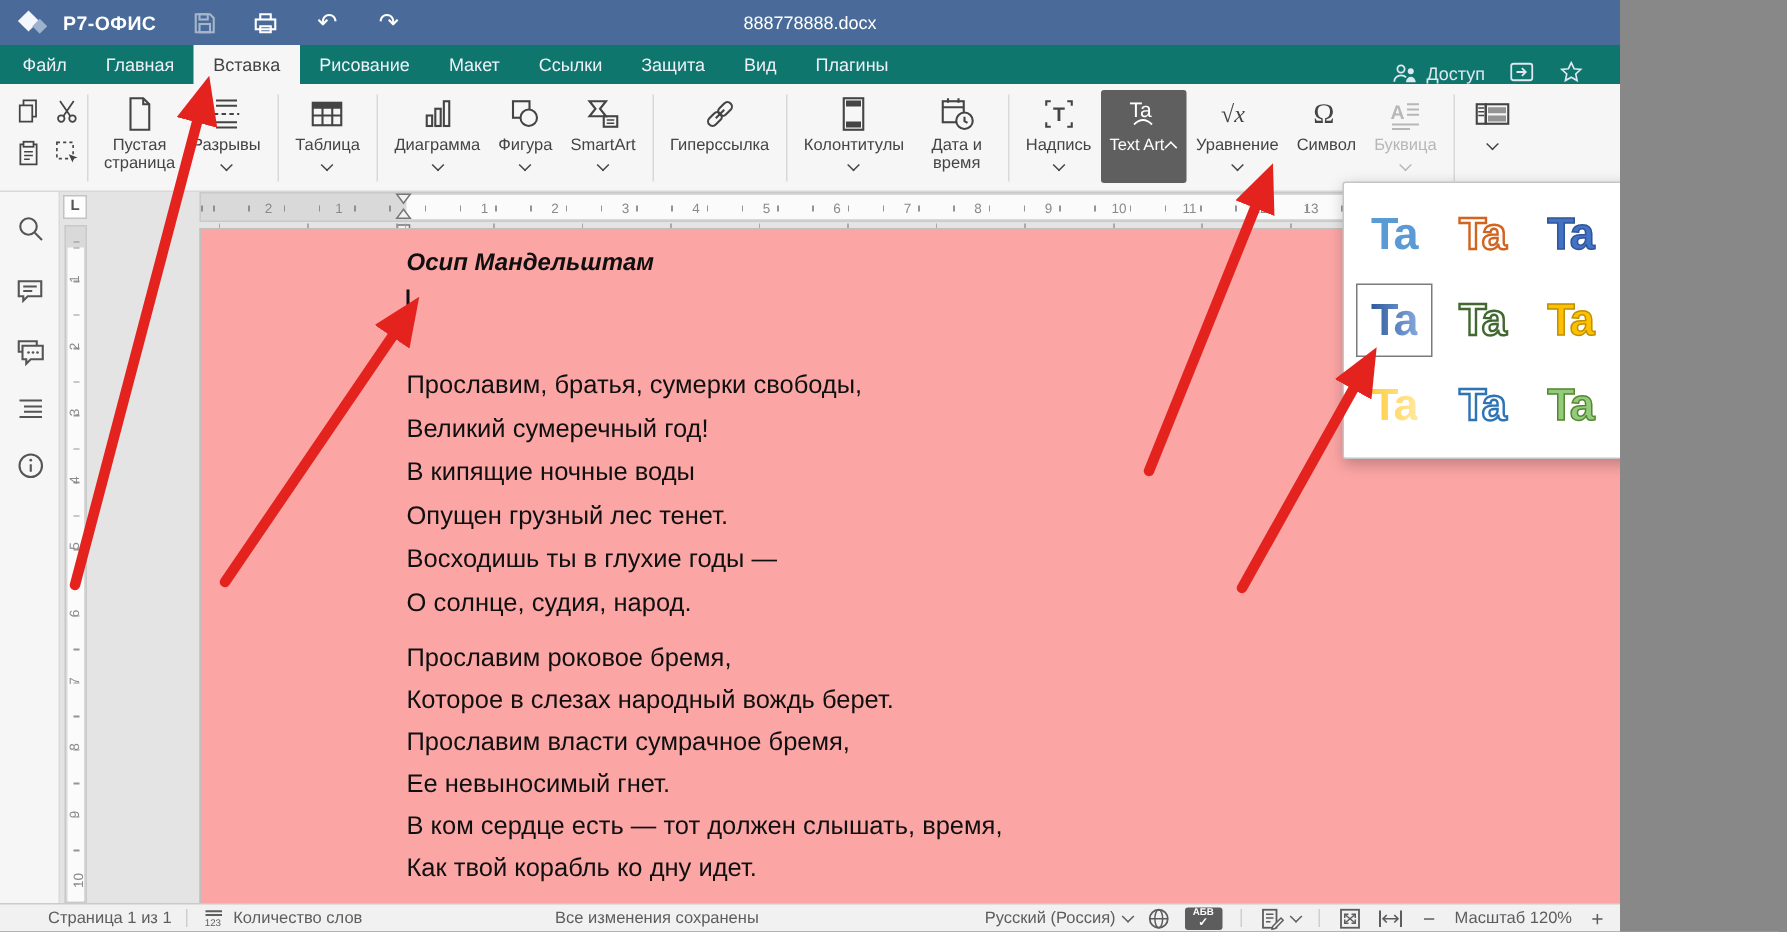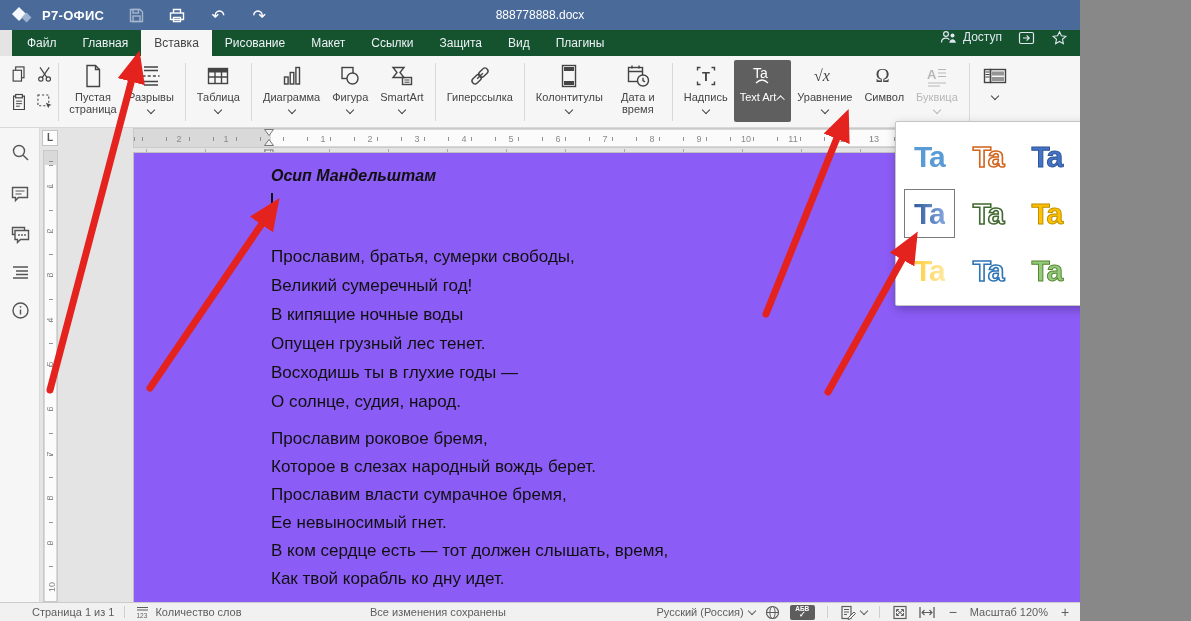--- a/index.html
+++ b/index.html
@@ -10,25 +10,25 @@
   .logo{display:flex;align-items:center;margin-left:13px;gap:7px;}
   .logo-mark{position:relative;width:22px;height:20px;}
   .logo-mark .d1{position:absolute;left:1px;top:4px;width:10px;height:10px;background:#f4f7fb;transform:rotate(45deg);}
   .logo-mark .d2{position:absolute;left:10px;top:9px;width:7px;height:7px;background:#9db2ce;transform:rotate(45deg);}
   .logo-text{color:#fff;font-weight:bold;font-size:13px;letter-spacing:.3px;}
   .quick{display:flex;align-items:center;gap:21px;margin-left:22px;color:#fff;}
   .quick .qbtn{width:20px;height:20px;display:flex;align-items:center;justify-content:center;font-size:16px;}
   .doc-title{position:absolute;left:50%;transform:translateX(-50%);top:0;height:30px;line-height:30px;color:#fff;font-size:12px;}
   .avatar-cut{position:absolute;border:2px solid #e8edf4;border-radius:50%;background:transparent;}
   
-  .tabbar{position:absolute;left:12px;top:30px;width:100%;height:26px;background:#14532d;display:flex;align-items:flex-end;}
+  .tabbar{position:absolute;left:0;top:30px;width:100%;height:26px;background:#0f766e;display:flex;align-items:flex-end;}
   .tabs{display:flex;height:26px;margin-left:2px;}
   .tab{height:26px;line-height:26px;padding:0 13px;color:#eef2f8;font-size:12px;cursor:default;}
   .tab.active{background:#f6f6f6;color:#444;}
-  .tabbar-right{margin-left:auto;display:flex;align-items:flex-start;gap:16px;margin-right:24px;color:#dfe7f1;font-size:12px;height:26px;}
+  .tabbar-right{margin-left:auto;display:flex;align-items:flex-end;gap:16px;margin-right:24px;color:#dfe7f1;font-size:12px;height:26px;}
   .tr-item{display:flex;align-items:center;gap:5px;}
   
   .toolbar{position:absolute;left:0;top:56px;width:100%;height:72px;background:#f6f6f6;border-bottom:1px solid #d8d8d8;
     display:flex;align-items:flex-start;padding-top:4px;box-sizing:border-box;}
   .tgroup{display:flex;align-items:flex-start;padding:0 5px;}
   .tsep{width:1px;height:58px;background:#d9d9d9;margin-top:3px;}
   .clip-grid{display:grid;grid-template-columns:26px 26px;grid-auto-rows:28px;margin-left:6px;}
   .clip-grid .tbtn{height:28px;padding:2px;}
   .tbtn{display:flex;flex-direction:column;align-items:center;padding:2px 6px 0;color:#444;font-size:11px;
     line-height:11.5px;text-align:center;border-radius:2px;box-sizing:border-box;height:62px;}
@@ -54,21 +54,21 @@
     background-image:repeating-linear-gradient(90deg,rgba(130,130,130,.85) 0 1px,transparent 1px 23.5px);background-position:8px 0;}
   .hnum{position:absolute;top:5px;font-size:9px;color:#8a8a8a;transform:translateX(-50%);}
   .tabstops{position:absolute;left:133px;top:149px;width:950px;height:4px;
     background-image:repeating-linear-gradient(90deg,#9b9b9b 0 1px,transparent 1px 59px);background-position:137px 0;opacity:.8;}
   .indent-marker{position:absolute;left:263px;top:128px;}
   .vruler{position:absolute;left:43px;top:150px;width:15px;height:452px;background:#d9d9d9;border:1px solid #c9c9c9;box-sizing:border-box;}
   .vzone{position:absolute;left:1px;right:1px;top:14px;bottom:0;background:#fbfbfb;}
   .vticks{position:absolute;left:5px;width:4px;top:0;height:100%;
     background-image:repeating-linear-gradient(180deg,rgba(130,130,130,.85) 0 1px,transparent 1px 22.3px);background-position:0 14px;}
   .vnum{position:absolute;left:3px;font-size:9px;color:#8a8a8a;transform:rotate(270deg);}
-  .page{position:absolute;left:133px;top:152px;width:950px;height:450px;background:#8b5cf6;border:1px solid #c0c0c0;border-bottom:none;box-sizing:border-box;}
+  .page{position:absolute;left:133px;top:152px;width:950px;height:450px;background:#fca5a5;border:1px solid #c0c0c0;border-bottom:none;box-sizing:border-box;}
   .doc-author{position:absolute;left:137px;top:14px;font-size:16px;font-weight:bold;font-style:italic;color:#101010;}
   .caret{position:absolute;left:137px;top:40px;width:1.5px;height:19px;background:#101010;}
   .stanza{position:absolute;left:137px;font-size:17px;color:#101010;line-height:29px;}
   
   .vscroll{position:absolute;left:1157px;top:128px;width:19px;height:474px;background:#f0f0f0;border-left:1px solid #d4d4d4;box-sizing:border-box;}
   .sbtn{position:absolute;left:0;width:100%;height:18px;display:flex;align-items:center;justify-content:center;
     font-size:7px;color:#8f8f8f;background:#f6f6f6;border:1px solid #d4d4d4;box-sizing:border-box;}
   .sthumb{position:absolute;left:2px;width:14px;top:50px;height:145px;background:#fcfcfc;border:1px solid #c8c8c8;border-radius:1px;box-sizing:border-box;}
   .sthumb:after{content:"";position:absolute;left:3px;right:3px;top:50%;height:9px;transform:translateY(-50%);
     background-image:repeating-linear-gradient(180deg,#c4c4c4 0 1px,transparent 1px 3px);}

